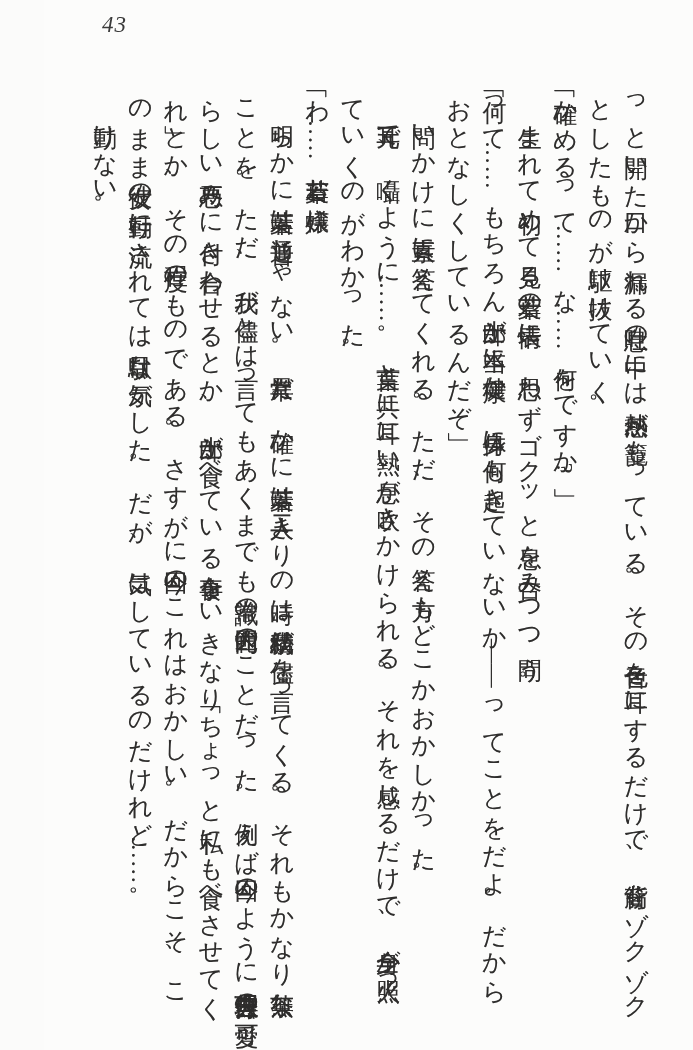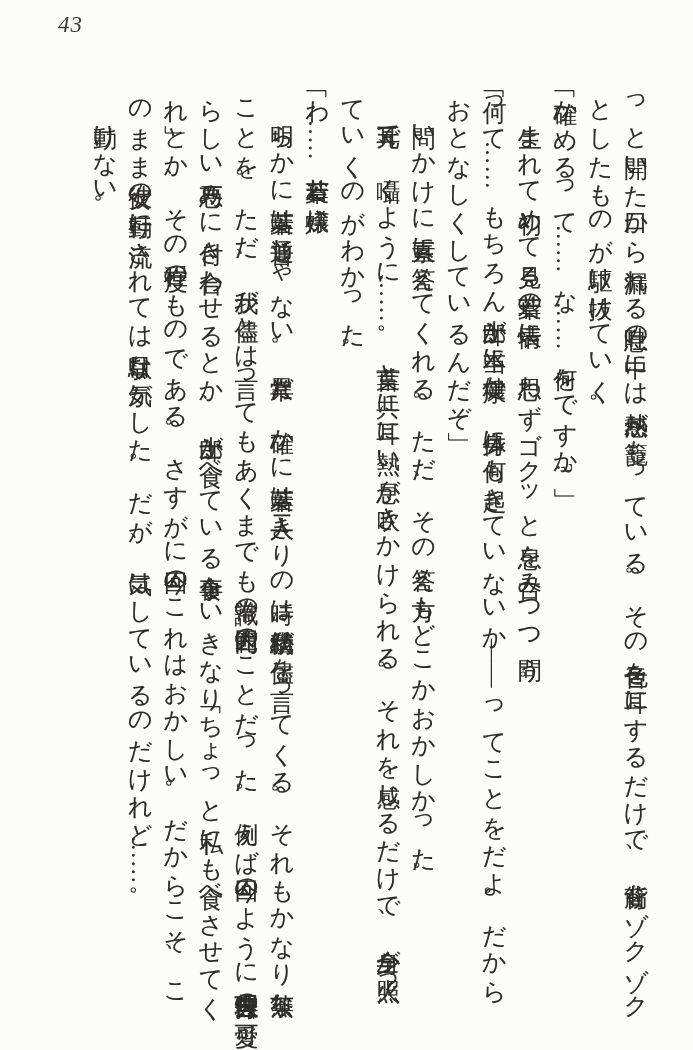--- a/index.html
+++ b/index.html
@@ -11,20 +11,21 @@
     height: 1050px;
     position: relative;
     overflow: hidden;
     background: #fbfbfa;
     font-family: "Liberation Serif", "DejaVu Serif", serif;
   }
   .scan-page {
     position: absolute;
     inset: 0;
     background: #fcfcfb;
+    margin-left: 44px;
   }
   .page-number {
     position: absolute;
     top: 12px;
     left: 58px;
     font-size: 23px;
     font-style: italic;
     color: #3a3a3a;
     letter-spacing: 1px;
   }

